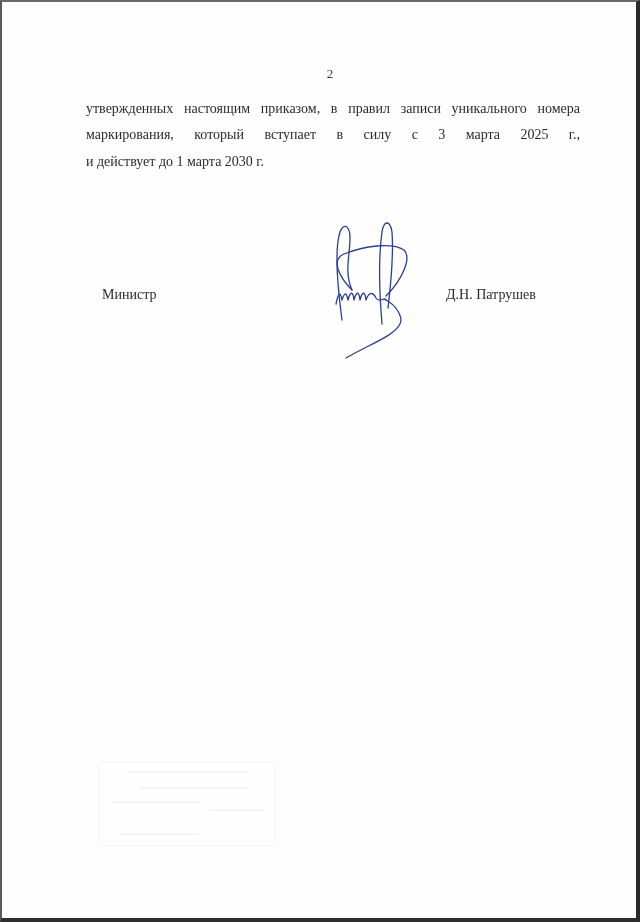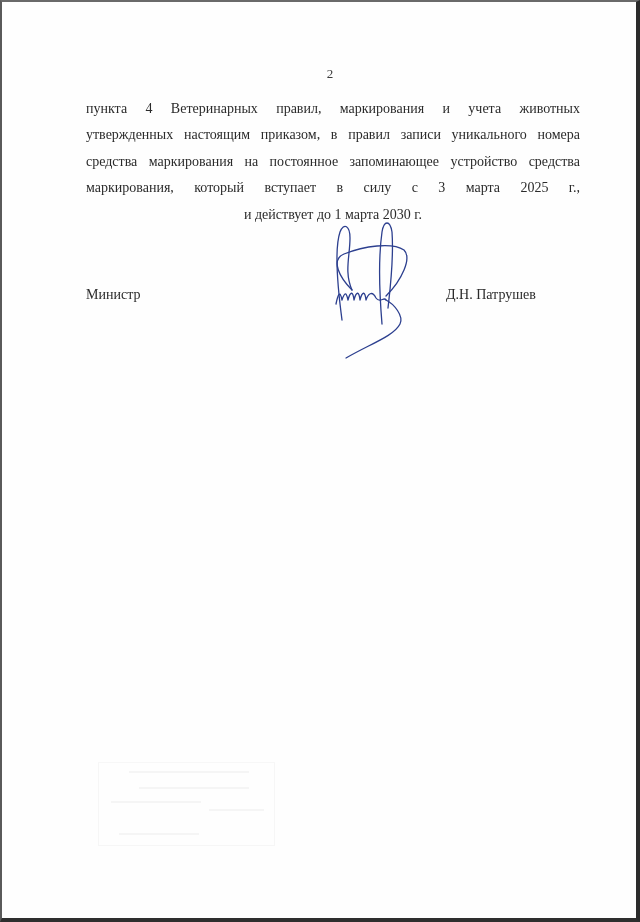--- a/index.html
+++ b/index.html
@@ -41,37 +41,36 @@
       left: 84px;
       top: 94px;
       width: 494px;
       font-size: 14px;
       line-height: 26.4px;
       color: #2b2b2b;
     }
     .line {
       display: block;
       white-space: nowrap;
-      text-align: center;
     }
     .line.justify {
       text-align: justify;
       text-align-last: justify;
     }
     .sign-row {
       position: absolute;
       top: 285px;
       left: 0;
       width: 640px;
       font-size: 14px;
       color: #2b2b2b;
     }
     .sign-title {
       position: absolute;
-      left: 84px;
+      left: 100px;
       top: 0;
     }
     .sign-name {
       position: absolute;
       left: 444px;
       top: 0;
     }
     .signature {
       position: absolute;
       left: 318px;
@@ -95,23 +94,21 @@
     }
   </style>
 </head>
 <body>
 
 <div class="page">
 
   <div class="page-number">2</div>
 
   <div class="body-text">
-    <span class="line justify">пункта 4 Ветеринарных правил, маркирования и учета животных</span>
     <span class="line justify">утвержденных настоящим приказом, в правил записи уникального номера</span>
-    <span class="line justify">средства маркирования на постоянное запоминающее устройство средства</span>
     <span class="line justify">маркирования, который вступает в силу с 3 марта 2025 г.,</span>
     <span class="line">и действует  до 1 марта 2030 г.</span>
   </div>
 
   <div class="sign-row">
     <span class="sign-title">Министр</span>
     <span class="sign-name">Д.Н. Патрушев</span>
   </div>
 
   <svg class="signature" viewBox="0 0 100 140" fill="none" stroke="#2c3f8f" stroke-width="1.3" stroke-linecap="round" stroke-linejoin="round">

